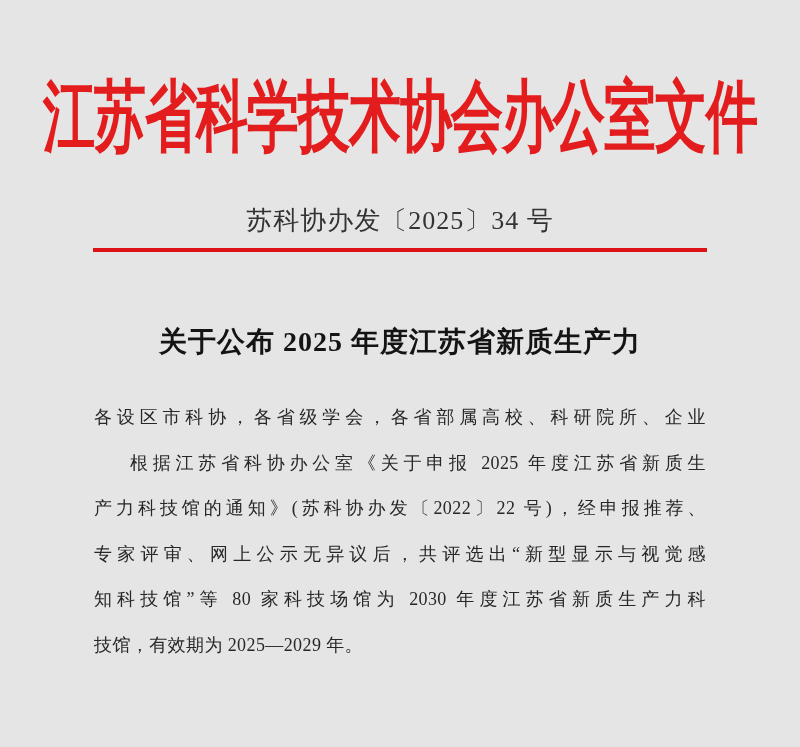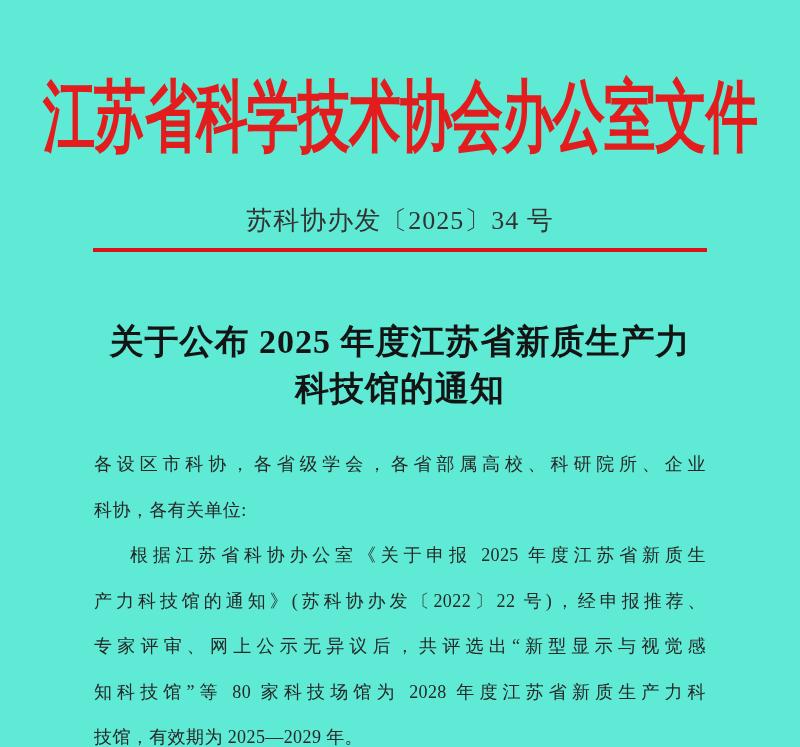--- a/index.html
+++ b/index.html
@@ -12,21 +12,21 @@
   * { margin: 0; padding: 0; box-sizing: border-box; }
   html, body { background: #ffffff; }
   body {
     font-family: "Liberation Serif", "DejaVu Serif", serif;
   }
   .page {
     position: relative;
     width: 800px;
     height: 747px;
     margin: 0 auto;
-    background: #5eead4;
+    background: #e5e5e5;
     overflow: hidden;
   }
   
   .letterhead {
     margin-top: 74px;
     height: 86px;
     display: flex;
     align-items: center;
     justify-content: center;
   }
@@ -59,21 +59,21 @@
   }
   
   .doc-title {
     margin-top: 66px;
     text-align: center;
     color: var(--title-black);
     font-weight: bold;
   }
   .title-line {
     display: block;
-    font-size: 34px;
+    font-size: 28px;
     line-height: 47px;
     letter-spacing: 1px;
     white-space: nowrap;
   }
   
   .doc-body {
     margin: 30px auto 0 auto;
     width: 612px;
     color: var(--body-gray);
   }
@@ -100,26 +100,24 @@
   <div class="letterhead">
     <span class="letterhead-text">江苏省科学技术协会办公室文件</span>
   </div>
 
   <div class="doc-number">苏科协办发〔2025〕34 号</div>
 
   <div class="red-divider"></div>
 
   <div class="doc-title">
     <span class="title-line">关于公布 2025 年度江苏省新质生产力</span>
-    <span class="title-line">科技馆的通知</span>
   </div>
 
   <div class="doc-body">
     <div class="body-line">各设区市科协，各省级学会，各省部属高校、科研院所、企业</div>
-    <div class="body-line para-last">科协，各有关单位:</div>
     <div class="body-line indent-line">根据江苏省科协办公室《关于申报 2025 年度江苏省新质生</div>
     <div class="body-line">产力科技馆的通知》(苏科协办发〔2022〕22 号)，经申报推荐、</div>
     <div class="body-line">专家评审、网上公示无异议后，共评选出“新型显示与视觉感</div>
-    <div class="body-line">知科技馆”等 80 家科技场馆为 2028 年度江苏省新质生产力科</div>
+    <div class="body-line">知科技馆”等 80 家科技场馆为 2030 年度江苏省新质生产力科</div>
     <div class="body-line para-last">技馆，有效期为 2025—2029 年。</div>
   </div>
 
 </div>
 
 </body></html>

